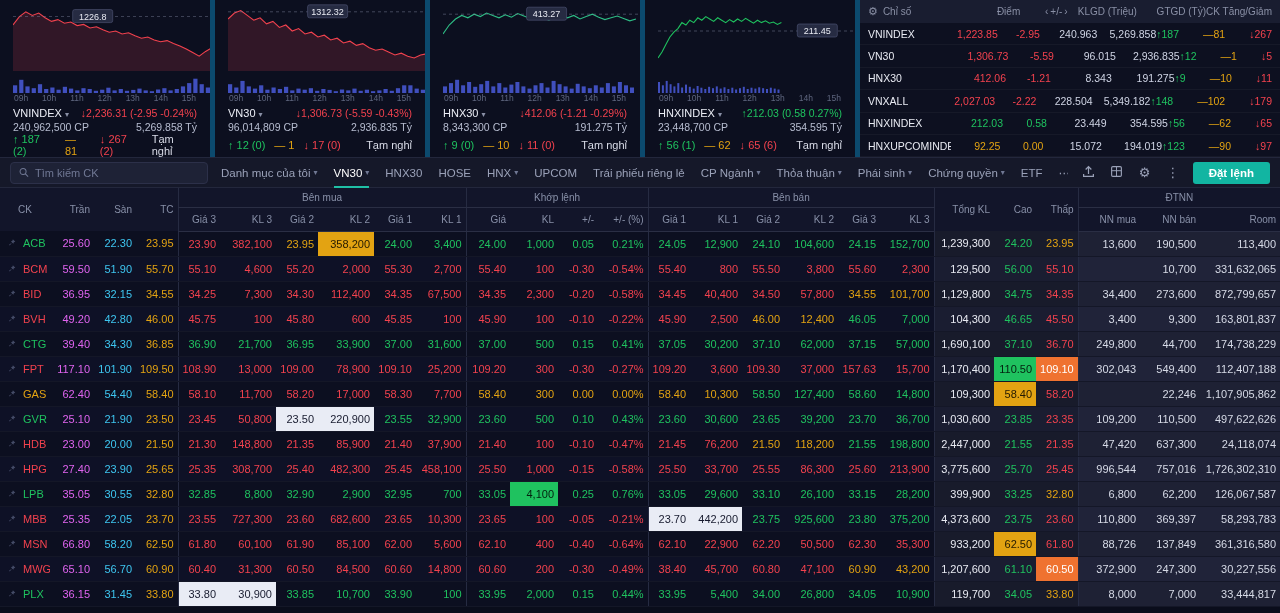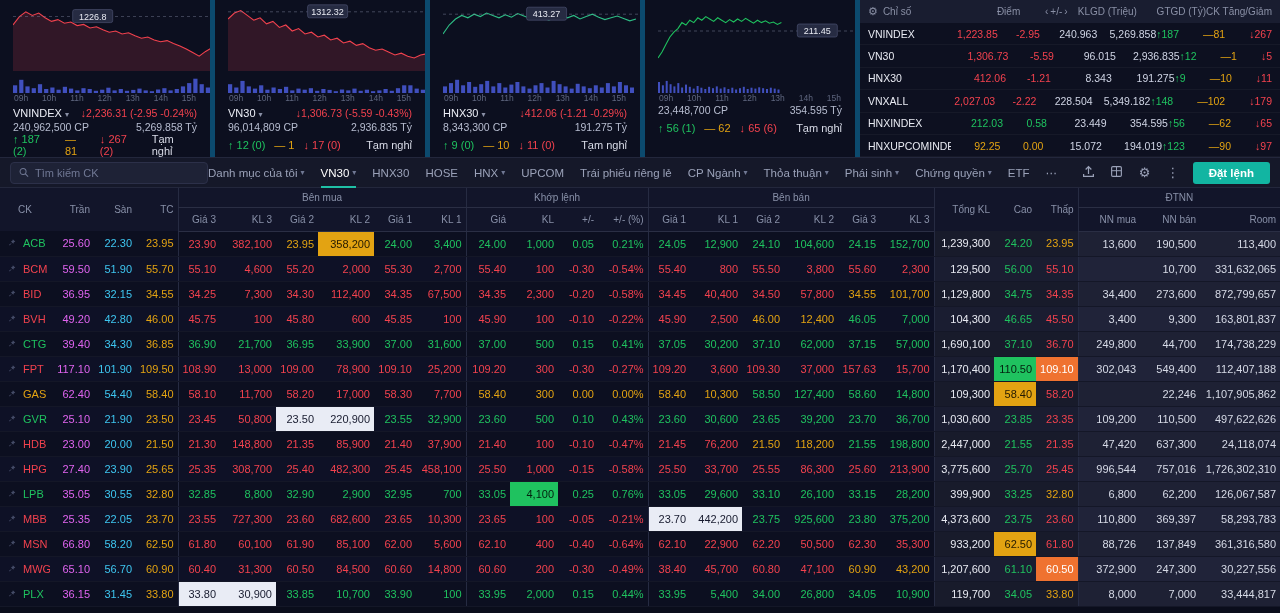--- a/index.html
+++ b/index.html
@@ -26,21 +26,21 @@
   .ic1{width:96px;display:flex;align-items:center;gap:5px;white-space:nowrap;overflow:hidden}
   .ic2{width:58px;text-align:right}.ic3{width:50px;text-align:right}
   .ic4{width:68px;text-align:right}.ic5{width:70px;text-align:right}
   .ic6{flex:1;text-align:right;white-space:nowrap}
   .idx-row .name{color:#e8eaf2}
   .idx-row .ic4,.idx-row .ic5{color:#cfd4e4}
   .tok{margin-left:24px}
   .arr{color:#8a90a6;cursor:pointer;padding:0 2px}
   .gear{cursor:pointer;color:#8a90a6;font-size:11px}
   
-  .nav{height:30px;display:flex;align-items:center;background:#151829;border-bottom:1px solid #23273c;padding:0 10px;}
+  .nav{height:30px;display:flex;align-items:center;background:#151829;border-bottom:1px solid #23273c;padding:0 10px;gap:13px}
   .search{display:flex;align-items:center;gap:6px;background:#1e2236;border:1px solid #2c3049;border-radius:4px;height:22px;width:198px;padding:0 8px;flex:0 0 198px}
   .search input{background:transparent;border:0;outline:0;color:#dfe3ee;font-size:11px;width:100%;font-family:inherit}
   .search input::placeholder{color:#707894}
   .nav-items{display:flex;align-items:center;gap:16px;flex:1;min-width:0;overflow:hidden}
   .nav-item{color:#9aa1b8;font-size:11.5px;cursor:pointer;white-space:nowrap;height:30px;display:flex;align-items:center;gap:3px}
   .nav-item i{font-style:normal;font-size:8px;color:#707894}
   .nav-item.active{color:#ffffff;box-shadow:inset 0 -2px 0 #1fbfa5}
   .nav-right{display:flex;align-items:center;gap:12px;flex:0 0 auto}
   .nav-ic{color:#9aa1b8;font-size:13px;cursor:pointer;width:16px;text-align:center;line-height:1}
   .order-btn{background:#12b5a2;color:#fff;font-weight:bold;font-size:11.5px;padding:5px 16px;border-radius:3px;border:0;cursor:pointer;font-family:inherit}
@@ -301,20 +301,24 @@
             <text x="159.29999999999998" y="31.2" fill="#e8eaf2" font-size="9" text-anchor="middle" font-family="Liberation Sans, sans-serif">211.45</text>
           </svg></div>
         <div class="time-axis">
           <span>09h</span>
           <span>10h</span>
           <span>11h</span>
           <span>12h</span>
           <span>13h</span>
           <span>14h</span>
           <span>15h</span>
+        </div>
+        <div class="l1">
+          <span class="idx-name">HNXINDEX <i>▾</i></span>
+          <span class="chg c-up">↑212.03 (0.58 0.27%)</span>
         </div>
         <div class="l2">
           <span>23,448,700 CP</span>
           <span>354.595 Tỷ</span>
         </div>
         <div class="l3">
           <span class="c-up">↑ 56 (1)</span>
           <span class="c-ref">— 62</span>
           <span class="c-down">↓ 65 (6)</span>
           <span class="status">Tạm nghỉ</span>

